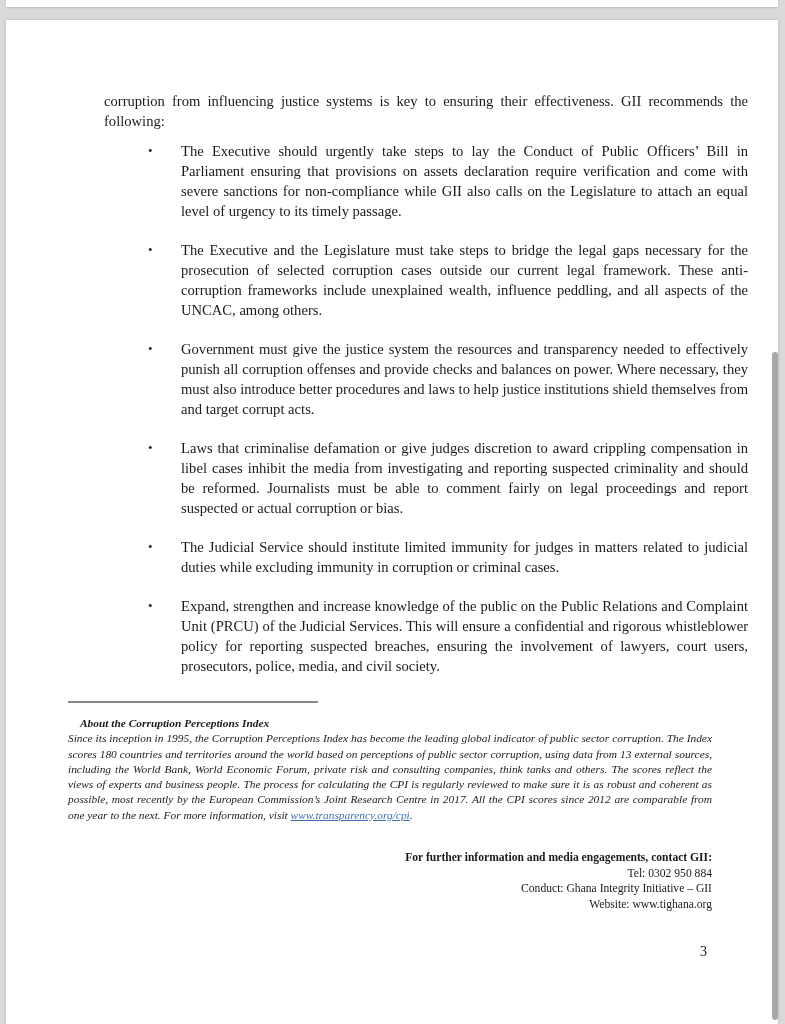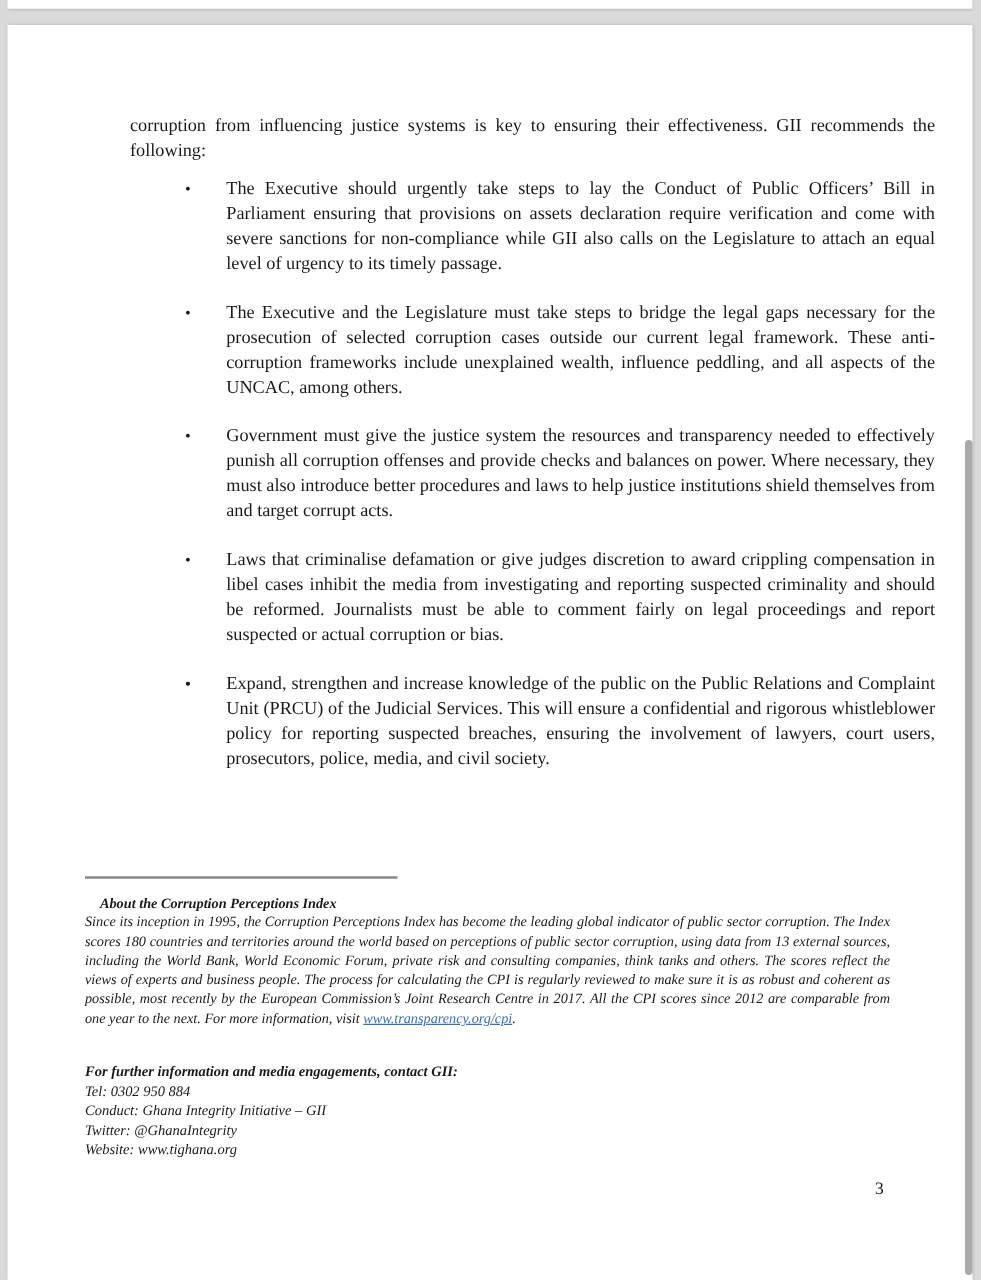--- a/index.html
+++ b/index.html
@@ -44,21 +44,21 @@
     position: absolute; left: 68px; top: 701px; width: 250px; height: 1.5px; background: #888;
   }
   .about {
     position: absolute; left: 68px; top: 716px; width: 644px;
     font-style: italic; font-size: 11.4px; line-height: 15.3px; text-align: justify;
   }
   .about-title { font-weight: bold; display: block; margin-left: 12px; }
   .about a { color: #3a6fb5; text-decoration: underline; margin-top: 32px; }
   .contact {
     position: absolute; left: 68px; top: 850px; width: 644px;
-    text-align: left; font-style: italic; font-size: 11.6px; line-height: 15.6px;
+    text-align: right; font-size: 11.6px; line-height: 15.6px;
   }
   .contact .contact-title { font-weight: bold; display: block; }
   .contact span { display: block; }
   .page-num {
     position: absolute; left: 700px; top: 944px; font-size: 14px;
   }
 </style>
 </head>
 <body>
 
@@ -80,40 +80,40 @@
     <li>
       <span class="bullet">•</span>
       <span>Government must give the justice system the resources and transparency needed to effectively punish all corruption offenses and provide checks and balances on power. Where necessary, they must also introduce better procedures and laws to help justice institutions shield themselves from and target corrupt acts.</span>
     </li>
     <li>
       <span class="bullet">•</span>
       <span>Laws that criminalise defamation or give judges discretion to award crippling compensation in libel cases inhibit the media from investigating and reporting suspected criminality and should be reformed. Journalists must be able to comment fairly on legal proceedings and report suspected or actual corruption or bias.</span>
     </li>
     <li>
       <span class="bullet">•</span>
+      <span>The Judicial Service should institute limited immunity for judges in matters related to judicial duties while excluding immunity in corruption or criminal cases.</span>
     </li>
     <li>
       <span class="bullet">•</span>
       <span>Expand, strengthen and increase knowledge of the public on the Public Relations and Complaint Unit (PRCU) of the Judicial Services. This will ensure a confidential and rigorous whistleblower policy for reporting suspected breaches, ensuring the involvement of lawyers, court users, prosecutors, police, media, and civil society.</span>
     </li>
   </ul>
 </div>
 
 <div class="footnote-rule"></div>
 
 <div class="about">
   <span class="about-title">About the Corruption Perceptions Index</span>
   <span>Since its inception in 1995, the Corruption Perceptions Index has become the leading global indicator of public sector corruption. The Index scores 180 countries and territories around the world based on perceptions of public sector corruption, using data from 13 external sources, including the World Bank, World Economic Forum, private risk and consulting companies, think tanks and others. The scores reflect the views of experts and business people. The process for calculating the CPI is regularly reviewed to make sure it is as robust and coherent as possible, most recently by the European Commission’s Joint Research Centre in 2017. All the CPI scores since 2012 are comparable from one year to the next. For more information, visit </span><a>www.transparency.org/cpi</a><span>.</span>
 </div>
 
 <div class="contact">
   <span class="contact-title">For further information and media engagements, contact GII:</span>
   <span>Tel: 0302 950 884</span>
   <span>Conduct: Ghana Integrity Initiative – GII</span>
-  <span>Twitter: @GhanaIntegrity</span>
   <span>Website: www.tighana.org</span>
 </div>
 
 <div class="page-num">3</div>
 
 <div class="scroll-track">
   <div class="scroll-thumb"></div>
 </div>
 
 </body></html>

